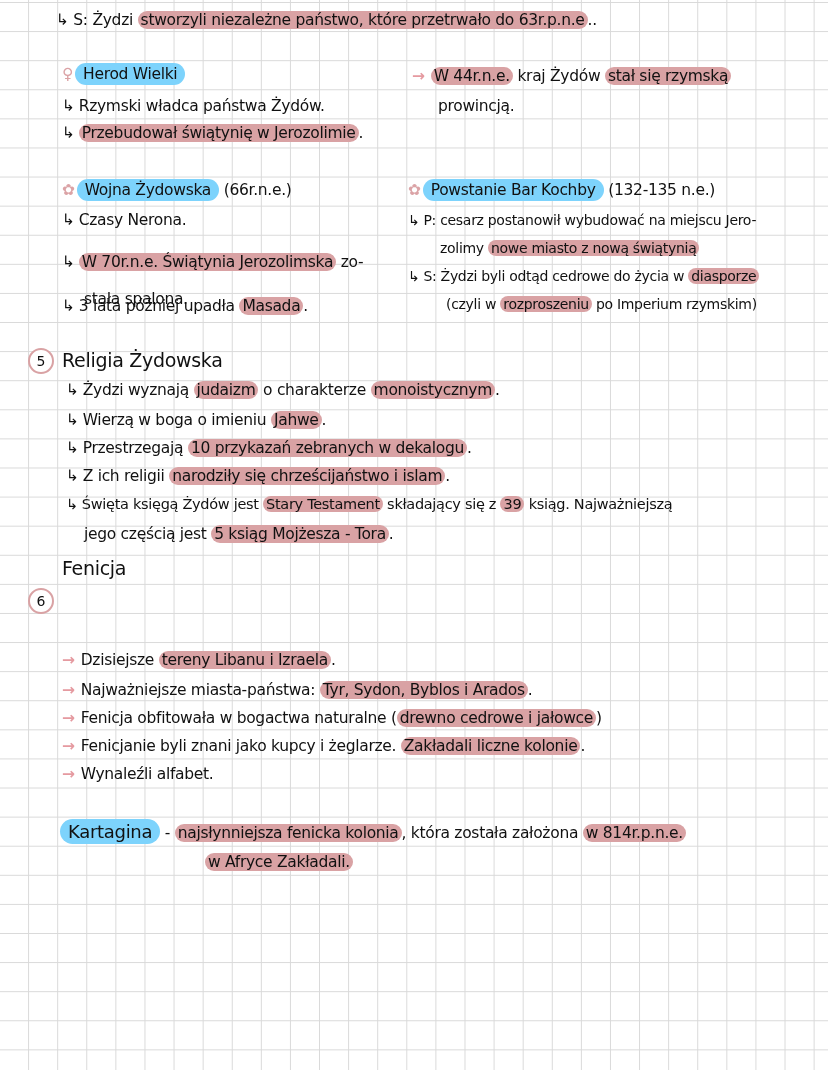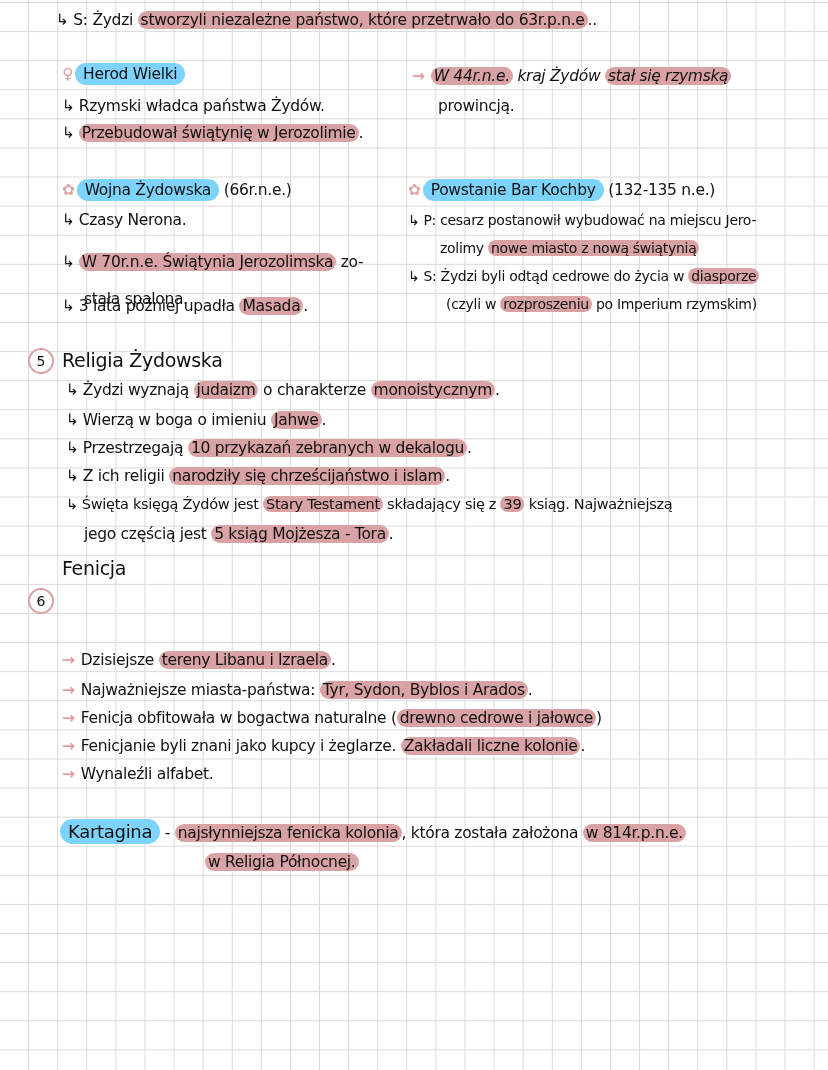--- a/index.html
+++ b/index.html
@@ -36,21 +36,21 @@
 <div class="line" style="left:62px;top:64px;">
   <span class="icon">♀</span><span class="tag">Herod Wielki</span>
 </div>
 <div class="line" style="left:62px;top:96px;">
   <span class="arrow">↳</span><span>Rzymski władca państwa Żydów.</span>
 </div>
 <div class="line" style="left:62px;top:123px;">
   <span class="arrow">↳</span><span class="hl">Przebudował świątynię w Jerozolimie</span><span>.</span>
 </div>
 
-<div class="line" style="left:412px;top:66px;font-style:italic;">
+<div class="line" style="left:412px;top:66px;">
   <span class="pink-arrow">→</span><span class="hl">W 44r.n.e.</span><span> kraj Żydów </span><span class="hl">stał się rzymską</span>
 </div>
 <div class="line" style="left:438px;top:96px;">prowincją.</div>
 
 <div class="line" style="left:62px;top:180px;">
   <span class="icon">✿</span><span class="tag">Wojna Żydowska</span> <span>(66r.n.e.)</span>
 </div>
 <div class="line" style="left:62px;top:210px;">
   <span class="arrow">↳</span><span>Czasy Nerona.</span>
 </div>
@@ -114,14 +114,14 @@
   <span class="pink-arrow">→</span><span>Fenicjanie byli znani jako kupcy i żeglarze. </span><span class="hl">Zakładali liczne kolonie</span><span>.</span>
 </div>
 <div class="line" style="left:62px;top:764px;">
   <span class="pink-arrow">→</span><span>Wynaleźli alfabet.</span>
 </div>
 
 <div class="line" style="left:60px;top:822px;">
   <span class="tag" style="font-size:18px;">Kartagina</span><span> - </span><span class="hl">najsłynniejsza fenicka kolonia</span><span>, która została założona </span><span class="hl">w 814r.p.n.e.</span>
 </div>
 <div class="line" style="left:205px;top:852px;">
-  <span class="hl">w Religia Północnej.</span>
+  <span class="hl">w Afryce Zakładali.</span>
 </div>
 
 </body></html>

